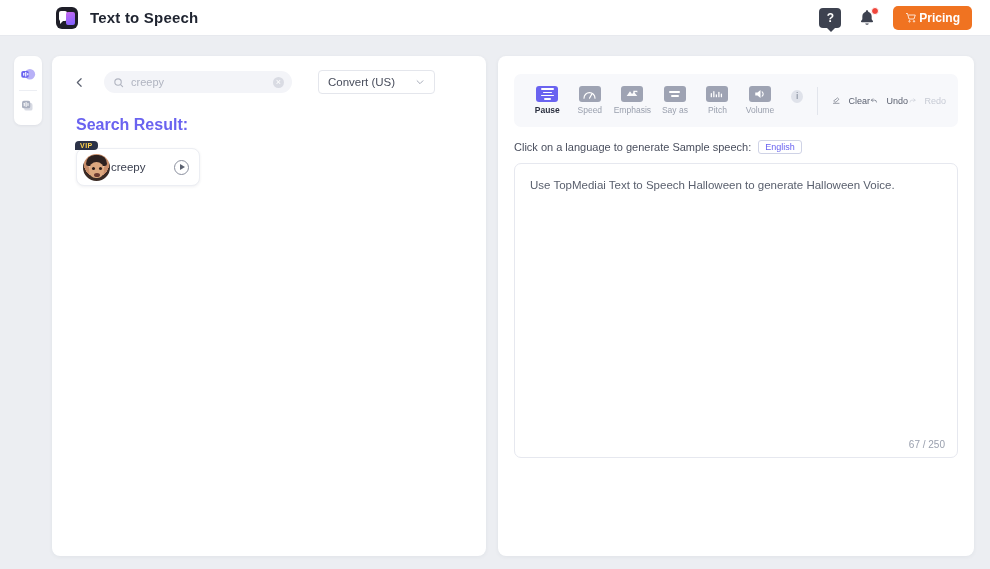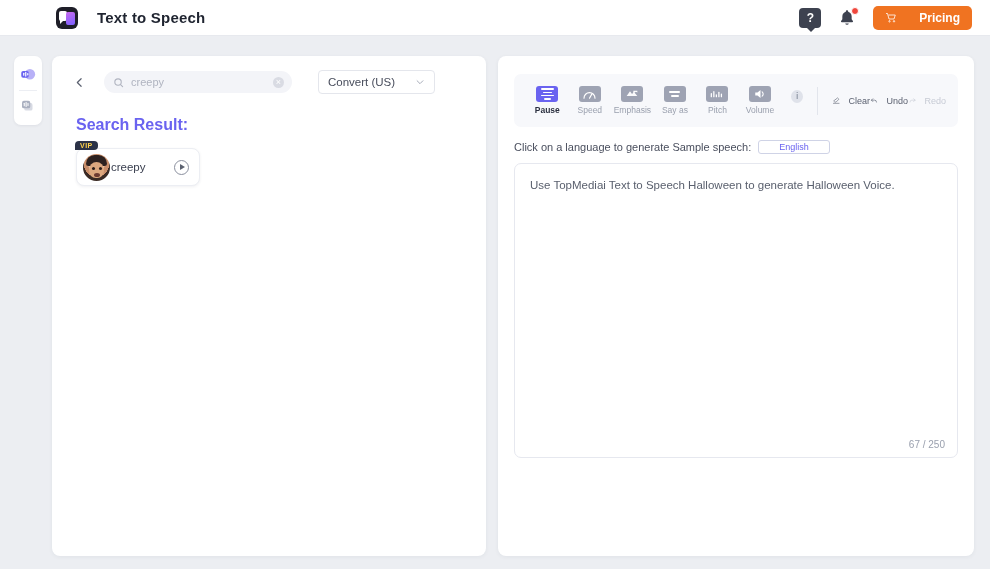--- a/index.html
+++ b/index.html
@@ -33,21 +33,21 @@
     content: ""; position: absolute; left: 1px; bottom: -3px;
     border-left: 3px solid #fff; border-top: 3px solid transparent;
     border-bottom: 3px solid transparent;
   }
   .brand-logo .sq-b {
     position: absolute; left: 10px; top: 5px;
     width: 9px; height: 13px; border-radius: 2px;
     background: linear-gradient(160deg, #c86bf0 0%, #7b61ff 100%);
   }
   .brand-title {
-    margin-left: 19px; font-size: 15px; font-weight: bold;
+    margin-left: 12px; font-size: 15px; font-weight: bold;
     color: #1f2430; letter-spacing: .2px;
   }
   .header-right {
     margin-left: auto; margin-right: 18px;
     display: flex; align-items: center; gap: 16px;
   }
   .help-icon {
     width: 22px; height: 20px; border-radius: 4px;
     background: #3d4250; color: #ffffff;
     font-size: 12px; font-weight: bold;
@@ -62,21 +62,21 @@
   .bell-wrap { position: relative; width: 20px; height: 20px; }
   .bell-dot {
     position: absolute; right: -2px; top: -1px;
     width: 8px; height: 8px; border-radius: 50%;
     background: #f0463c; border: 1px solid #fff;
   }
   .pricing-btn {
     height: 24px; padding: 0 12px; border-radius: 5px;
     background: #f07321; color: #fff;
     font-size: 12px; font-weight: bold;
-    display: flex; align-items: center; gap: 22px;
+    display: flex; align-items: center; gap: 2px;
     border: none; cursor: pointer;
   }
 
   
   .rail {
     position: absolute; left: 14px; top: 56px;
     width: 28px;
     background: #ffffff; border-radius: 7px;
     box-shadow: 0 1px 3px rgba(40,45,70,.07);
     padding: 4px 0;
@@ -237,21 +237,21 @@
   .tool-text.disabled .tt-label { color: #c7cbd5; }
 
   
   .prompt-row {
     margin: 13px 0 0 16px;
     display: flex; align-items: center; gap: 7px;
     font-size: 11px; color: #4a4f5e;
   }
   .lang-chip {
     border: 1px solid #cfd3e6; border-radius: 3px;
-    padding: 1px 20px; font-size: 9px; color: #6a63f0;
+    padding: 1px 6px; font-size: 9px; color: #6a63f0;
     cursor: pointer; background: #fff;
   }
 
   
   .ta-wrap {
     position: relative;
     margin: 9px 16px 0 16px;
     height: 295px;
     border: 1px solid #e6e8ef; border-radius: 7px;
     background: #fff;

